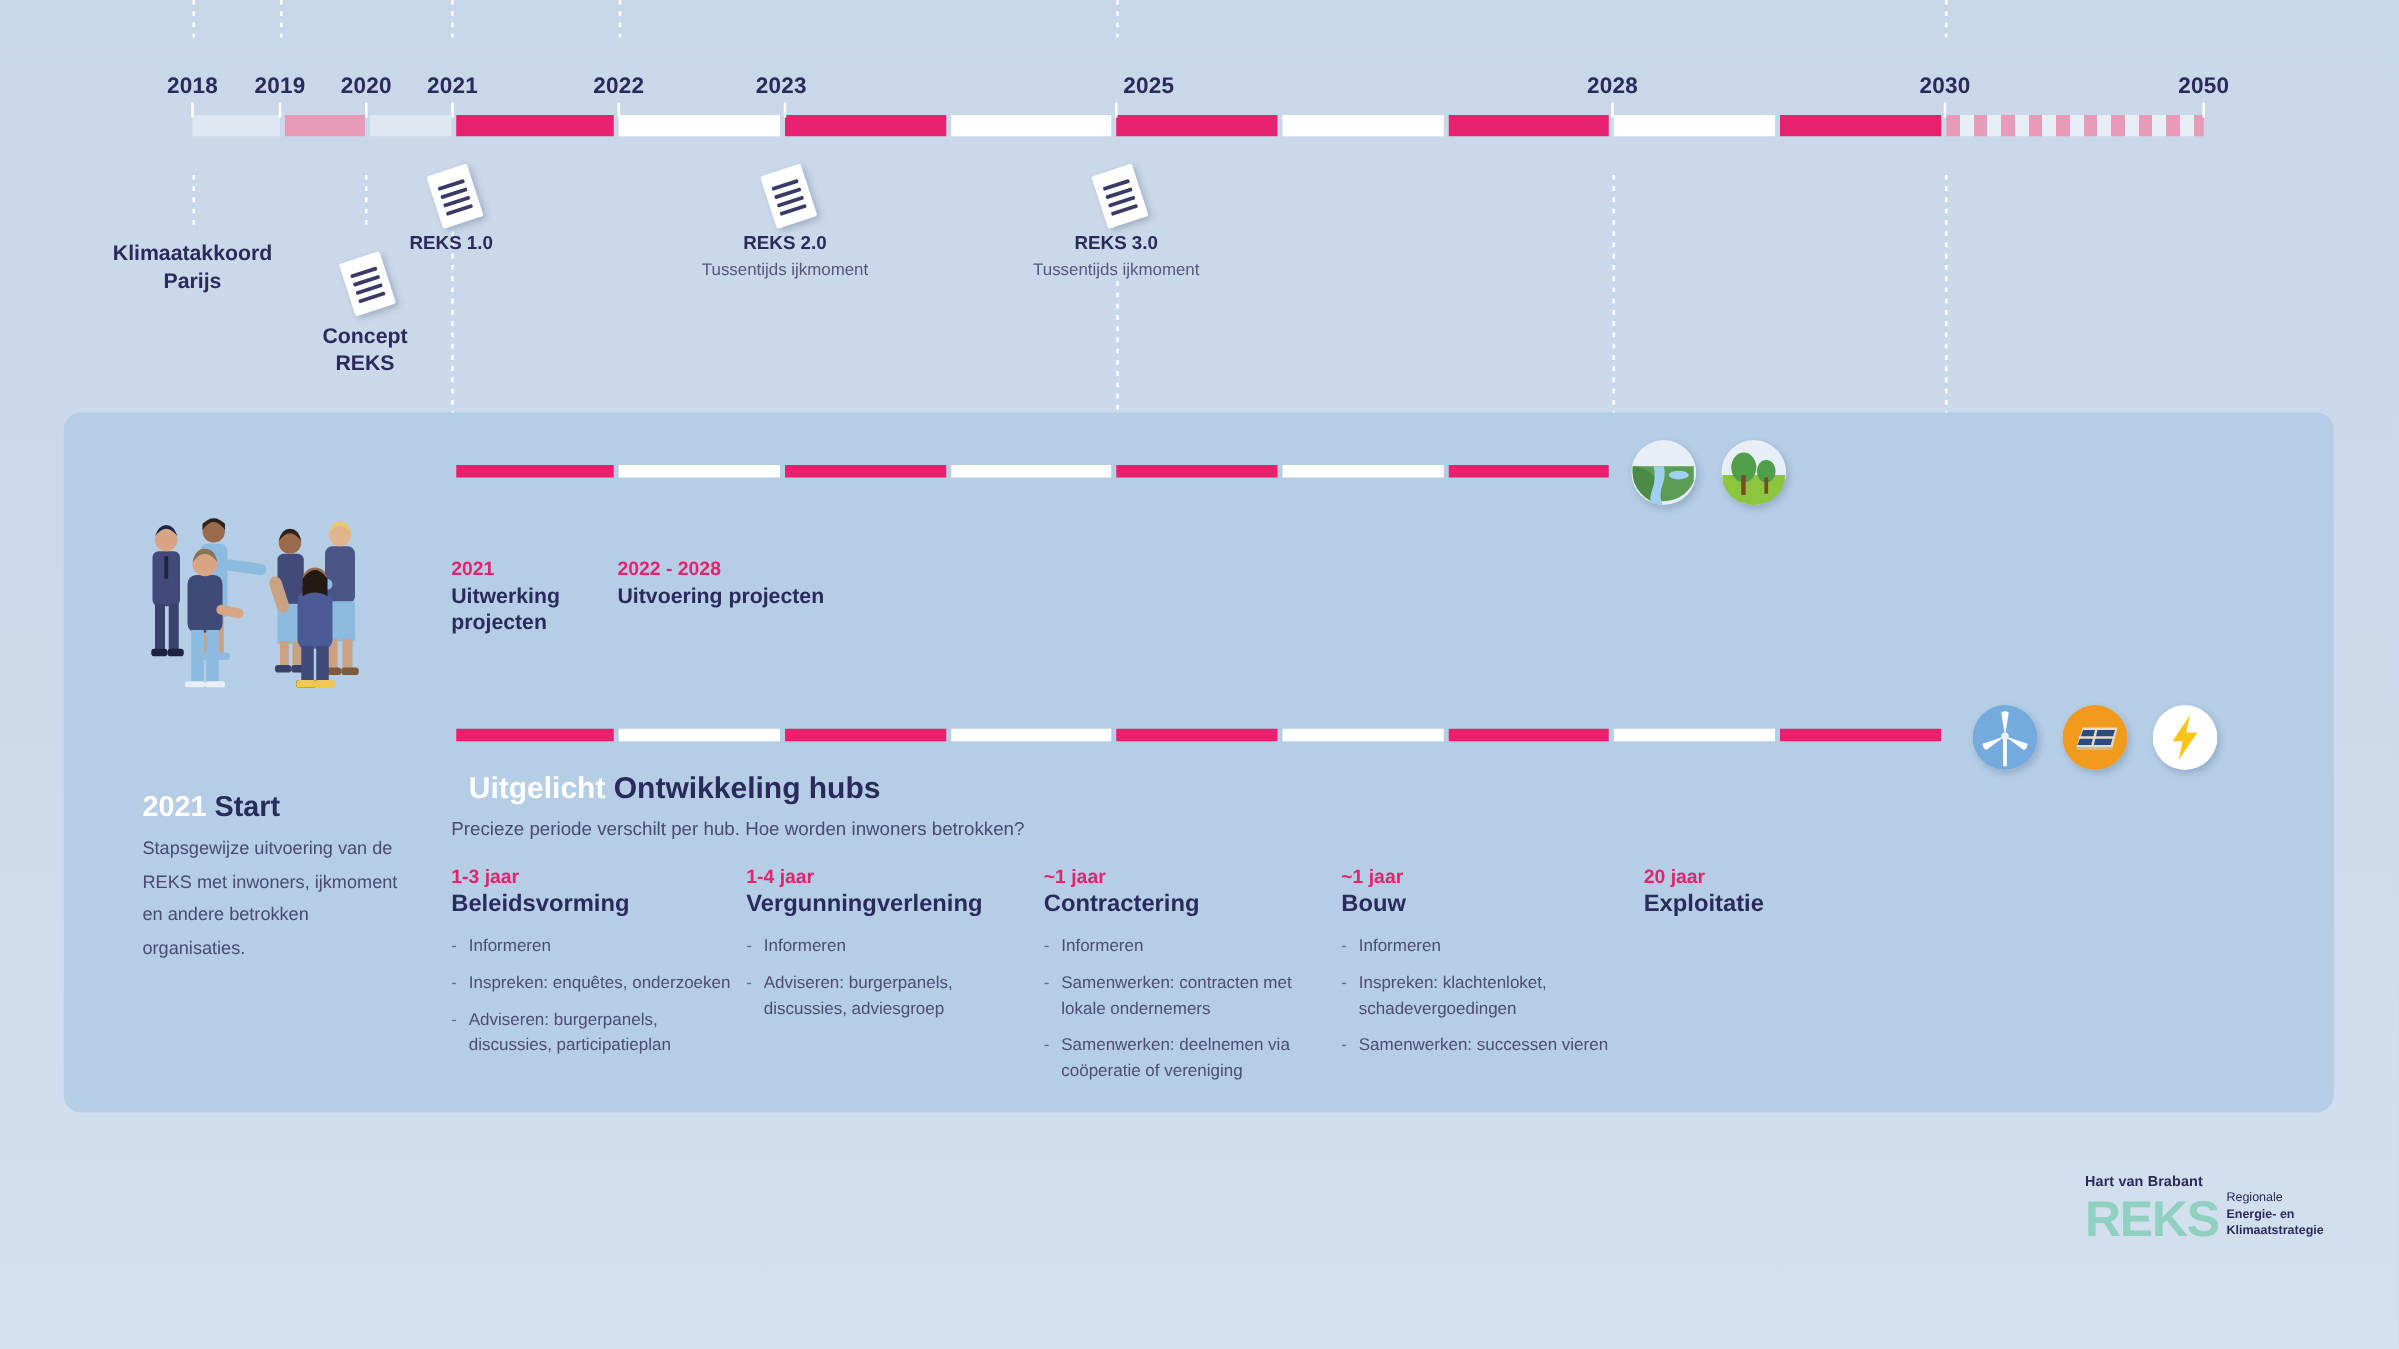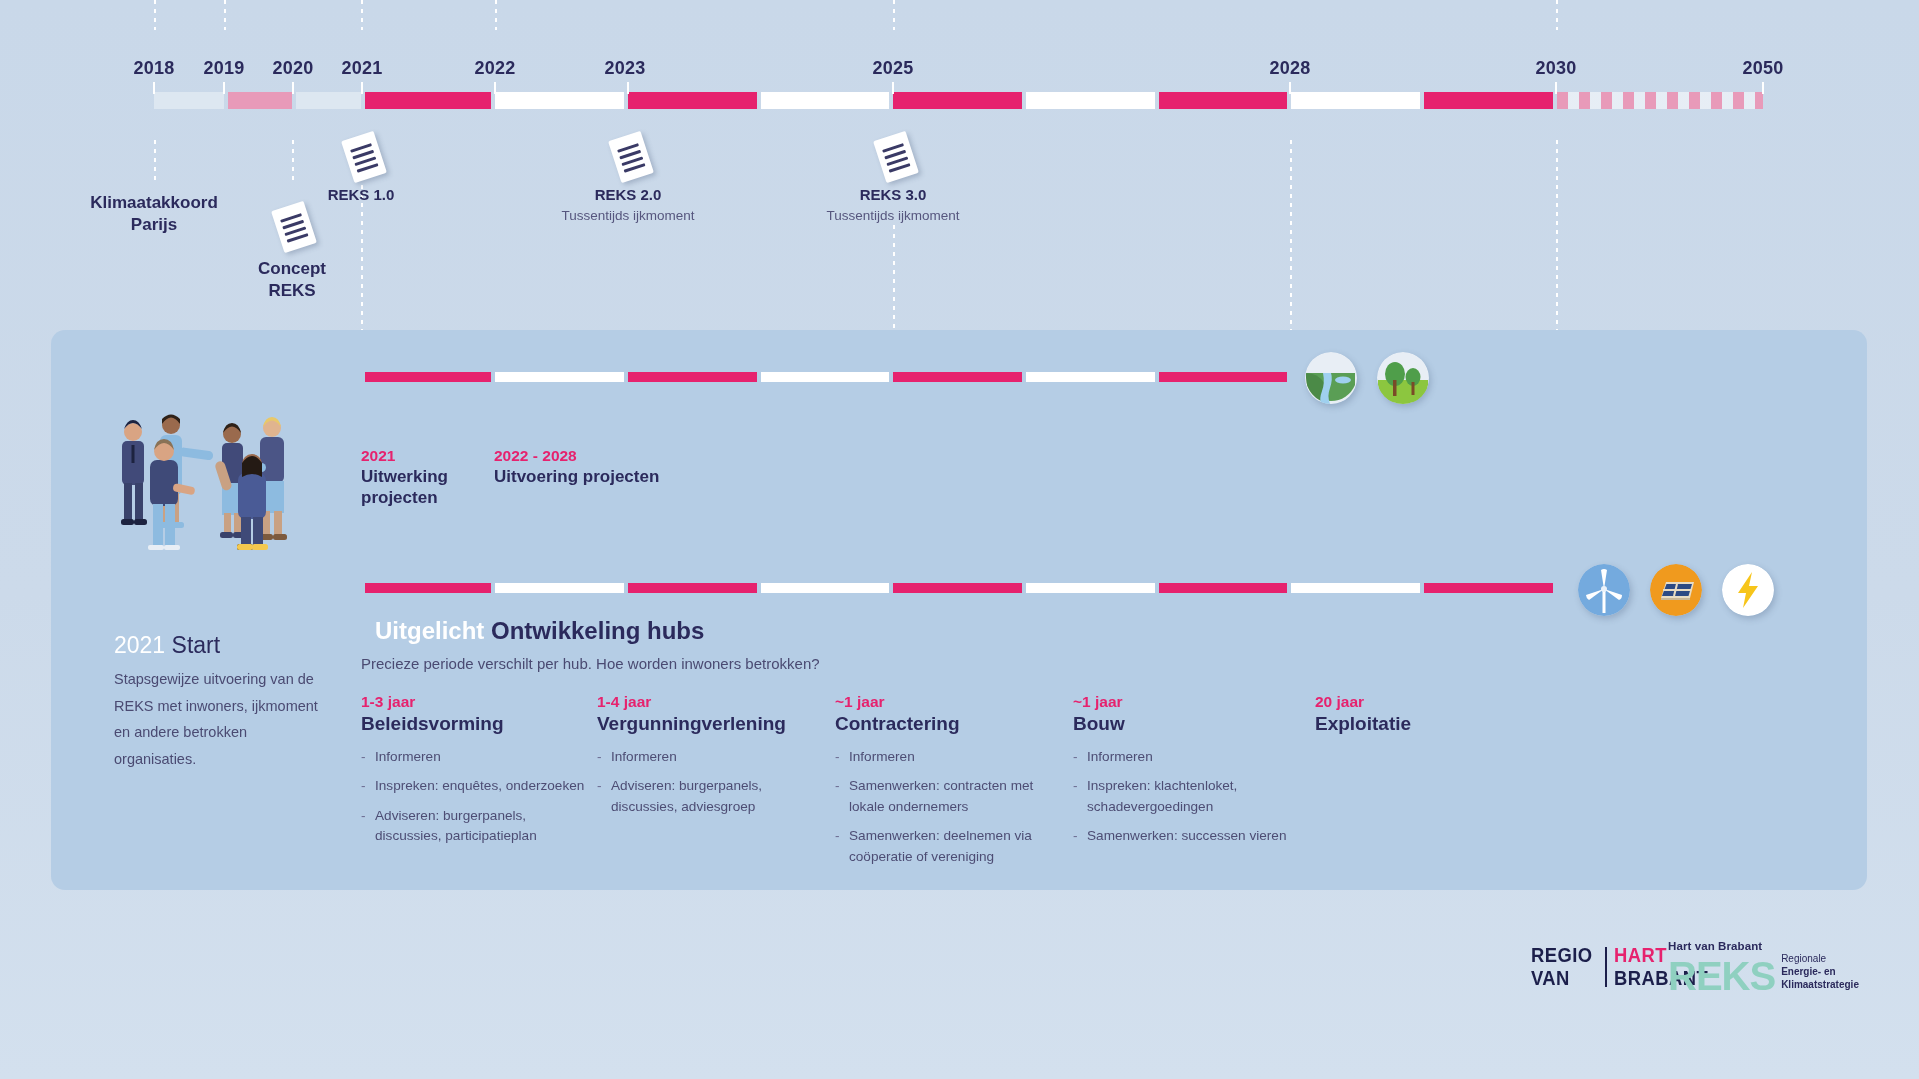--- a/index.html
+++ b/index.html
@@ -77,21 +77,21 @@
   .panel {
     position: absolute;
     left: 51px; top: 330px;
     width: 1816px; height: 560px;
     background: #b5cde5;
     border-radius: 14px;
   }
 
   
   .people { position: absolute; left: 110px; top: 405px; width: 195px; height: 130px; }
-  .left-head { position: absolute; left: 114px; top: 632px; font-size: 23px; font-weight: 400; white-space: nowrap; }
+  .left-head { position: absolute; left: 114px; top: 632px; font-size: 23px; font-weight: 700; white-space: nowrap; }
   .left-head .yr { color: #ffffff; }
   .left-head .st { color: #2b2a5c; }
   .left-body {
     position: absolute; left: 114px; top: 666px; width: 215px;
     font-size: 14.5px; line-height: 1.83; color: #4a4a72;
   }
 
   
   .rowbar { position: absolute; height: 10px; }
 
@@ -174,21 +174,21 @@
       <div class="year-label" style="left: 224px; top: 58px;">2019</div>
       <div class="tick" style="left: 223px; top: 82px;"></div>
       <div class="year-label" style="left: 293px; top: 58px;">2020</div>
       <div class="tick" style="left: 292px; top: 82px;"></div>
       <div class="year-label" style="left: 362px; top: 58px;">2021</div>
       <div class="tick" style="left: 361px; top: 82px;"></div>
       <div class="year-label" style="left: 495px; top: 58px;">2022</div>
       <div class="tick" style="left: 494px; top: 82px;"></div>
       <div class="year-label" style="left: 625px; top: 58px;">2023</div>
       <div class="tick" style="left: 627px; top: 82px;"></div>
-      <div class="year-label" style="left: 893px; top: 58px;">2025</div>
+      <div class="year-label" style="left: 919px; top: 58px;">2025</div>
       <div class="tick" style="left: 892px; top: 82px;"></div>
       <div class="year-label" style="left: 1290px; top: 58px;">2028</div>
       <div class="tick" style="left: 1289px; top: 82px;"></div>
       <div class="year-label" style="left: 1556px; top: 58px;">2030</div>
       <div class="tick" style="left: 1555px; top: 82px;"></div>
       <div class="year-label" style="left: 1763px; top: 58px;">2050</div>
       <div class="tick" style="left: 1762px; top: 82px;"></div>
     </div>
 
   <div id="marker-layer">
@@ -426,33 +426,20 @@
           <li>Inspreken: klachtenloket, schadevergoedingen</li>
           <li>Samenwerken: successen vieren</li>
         </ul>
       </div>
       <div class="phase" style="left: 1315px; top: 693px; width: 200px;">
         <div class="ph-per">20 jaar</div>
         <div class="ph-nm">Exploitatie</div>
       </div>
     </div>
 
-  <div class="logo-rvb">
-    <div class="rvb-row">
-      <div>
-        <div class="rvb-w">REGIO</div>
-        <div class="rvb-w">VAN</div>
-      </div>
-      <div class="rvb-bar"></div>
-      <div>
-        <div class="rvb-w pink">HART</div>
-        <div class="rvb-w">BRABANT</div>
-      </div>
-    </div>
-  </div>
 
   <div class="logo-reks">
     <div class="reks-top">Hart van Brabant</div>
     <div style="display:flex; align-items:flex-end;">
       <div class="reks-big">REKS</div>
       <div class="reks-side" style="margin-left:6px; margin-bottom:4px;">
         <div>Regionale</div>
         <div class="b">Energie- en</div>
         <div class="b">Klimaatstrategie</div>
       </div>

